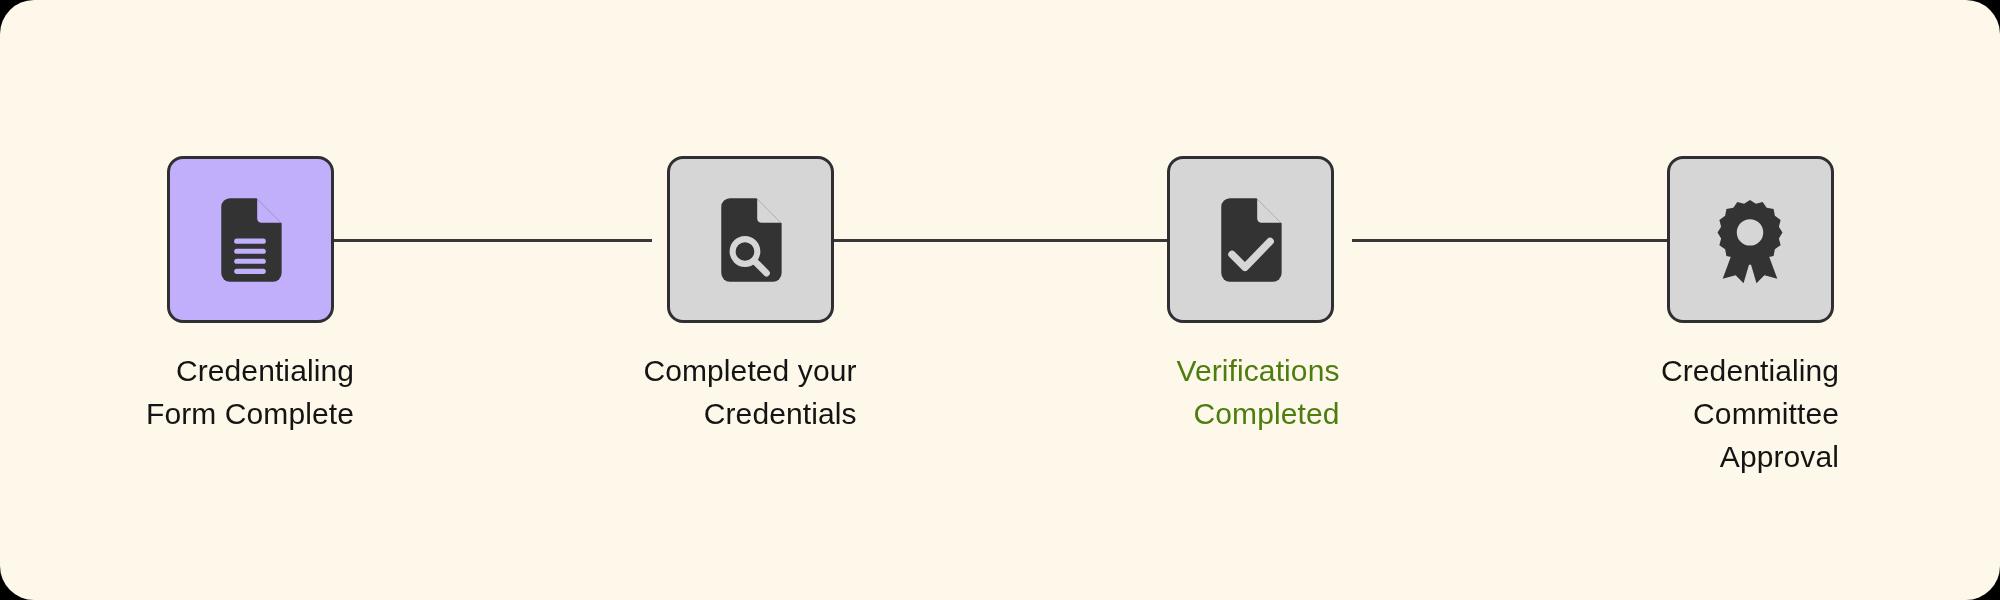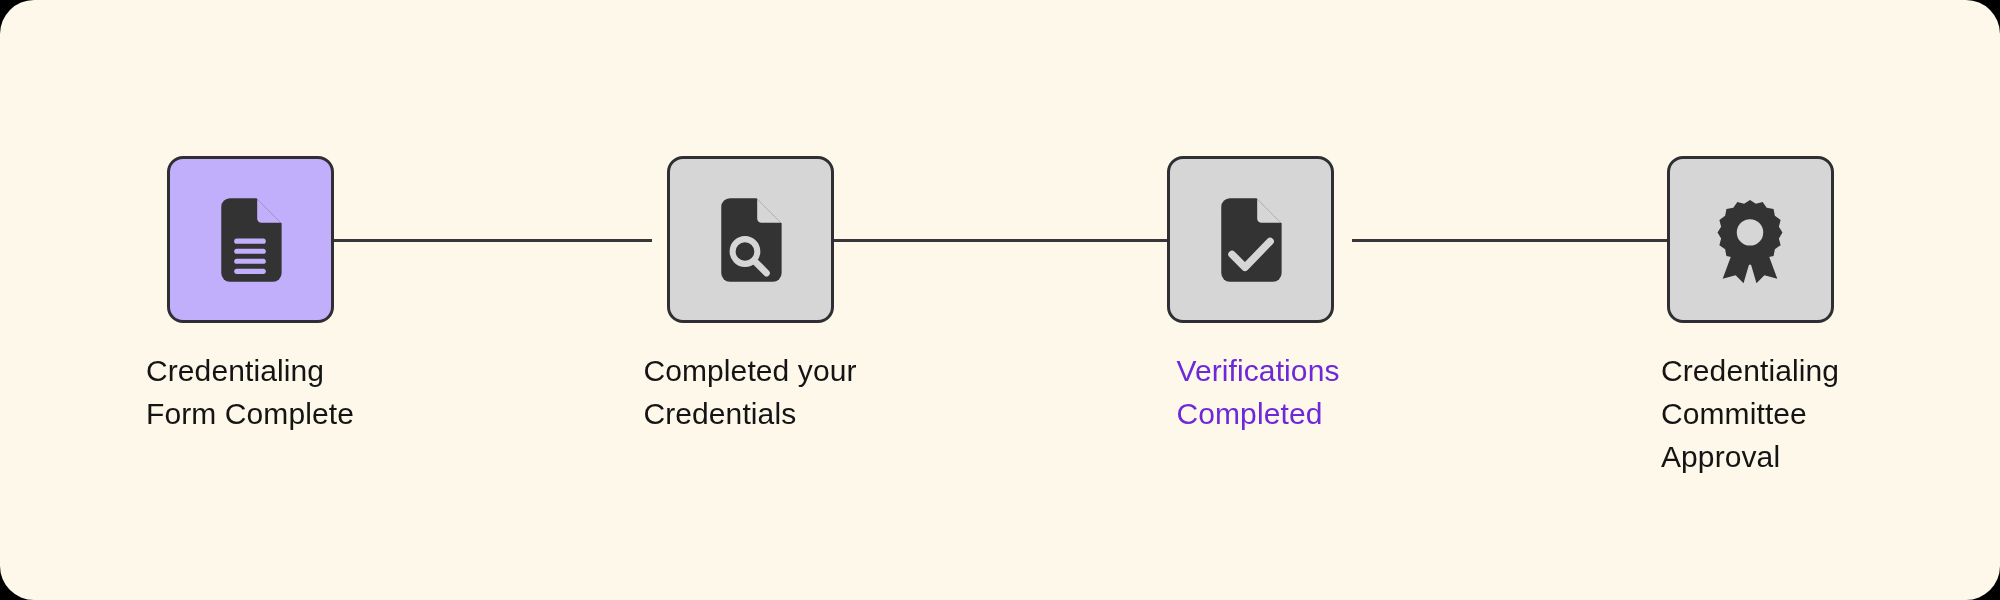--- a/index.html
+++ b/index.html
@@ -82,21 +82,21 @@
 
   .node-icon {
     width: 92px;
     height: 92px;
     display: block;
   }
   .node-icon svg { display: block; width: 100%; height: 100%; }
 
   .step-label {
     margin-top: 26px;
-    text-align: left;
+    text-align: right;
     font-size: 30px;
     line-height: 43px;
     color: #141414;
     font-family: "Liberation Sans", sans-serif;
     white-space: pre-line;
     letter-spacing: 0.1px;
   }
 </style>
 </head>
 <body style="background: rgb(0, 0, 0);">
@@ -146,21 +146,21 @@
     <div class="step">
       <div class="node-box" style="background: rgb(214, 214, 214);">
         <span class="node-icon">
           <svg viewBox="0 0 64 64" xmlns="http://www.w3.org/2000/svg" aria-hidden="true">
             <path fill="#333333" d="M12 9a6 6 0 0 1 6-6h18.5L54 20.5V55a6 6 0 0 1-6 6H18a6 6 0 0 1-6-6V9z"></path>
             <path fill="#D6D6D6" d="M37 3.5V17a3 3 0 0 0 3 3h13.5L37 3.5z"></path>
             <polyline points="19.5,42 28.5,51 46,33" fill="none" stroke="#D6D6D6" stroke-width="5.2" stroke-linecap="round" stroke-linejoin="round"></polyline>
           </svg>
         </span>
       </div>
-      <div class="step-label" style="color: #6d28d9; margin-left: 16px;">Verifications
+      <div class="step-label" style="color: #4d7c0f; margin-left: 16px;">Verifications
 Completed</div>
     </div>
 
     <div class="step">
       <div class="node-box" style="background: rgb(214, 214, 214);">
         <span class="node-icon">
           <svg viewBox="0 0 64 64" xmlns="http://www.w3.org/2000/svg" aria-hidden="true">
             <path fill="#333333" d="M20 40 L13 59 L22 56.5 L27.5 62 L32.5 45 Z"></path>
             <path fill="#333333" d="M44 40 L51 59 L42 56.5 L36.5 62 L31.5 45 Z"></path>
             <path fill="#333333" d="M32 4.2l4.1 2.5 4.7-1.2 2.8 4 4.8 0.9 0.9 4.8 4 2.8-1.2 4.7 2.5 4.1-2.5 4.1 1.2 4.7-4 2.8-0.9 4.8-4.8 0.9-2.8 4-4.7-1.2-4.1 2.5-4.1-2.5-4.7 1.2-2.8-4-4.8-0.9-0.9-4.8-4-2.8 1.2-4.7-2.5-4.1 2.5-4.1-1.2-4.7 4-2.8 0.9-4.8 4.8-0.9 2.8-4 4.7 1.2z"></path>

